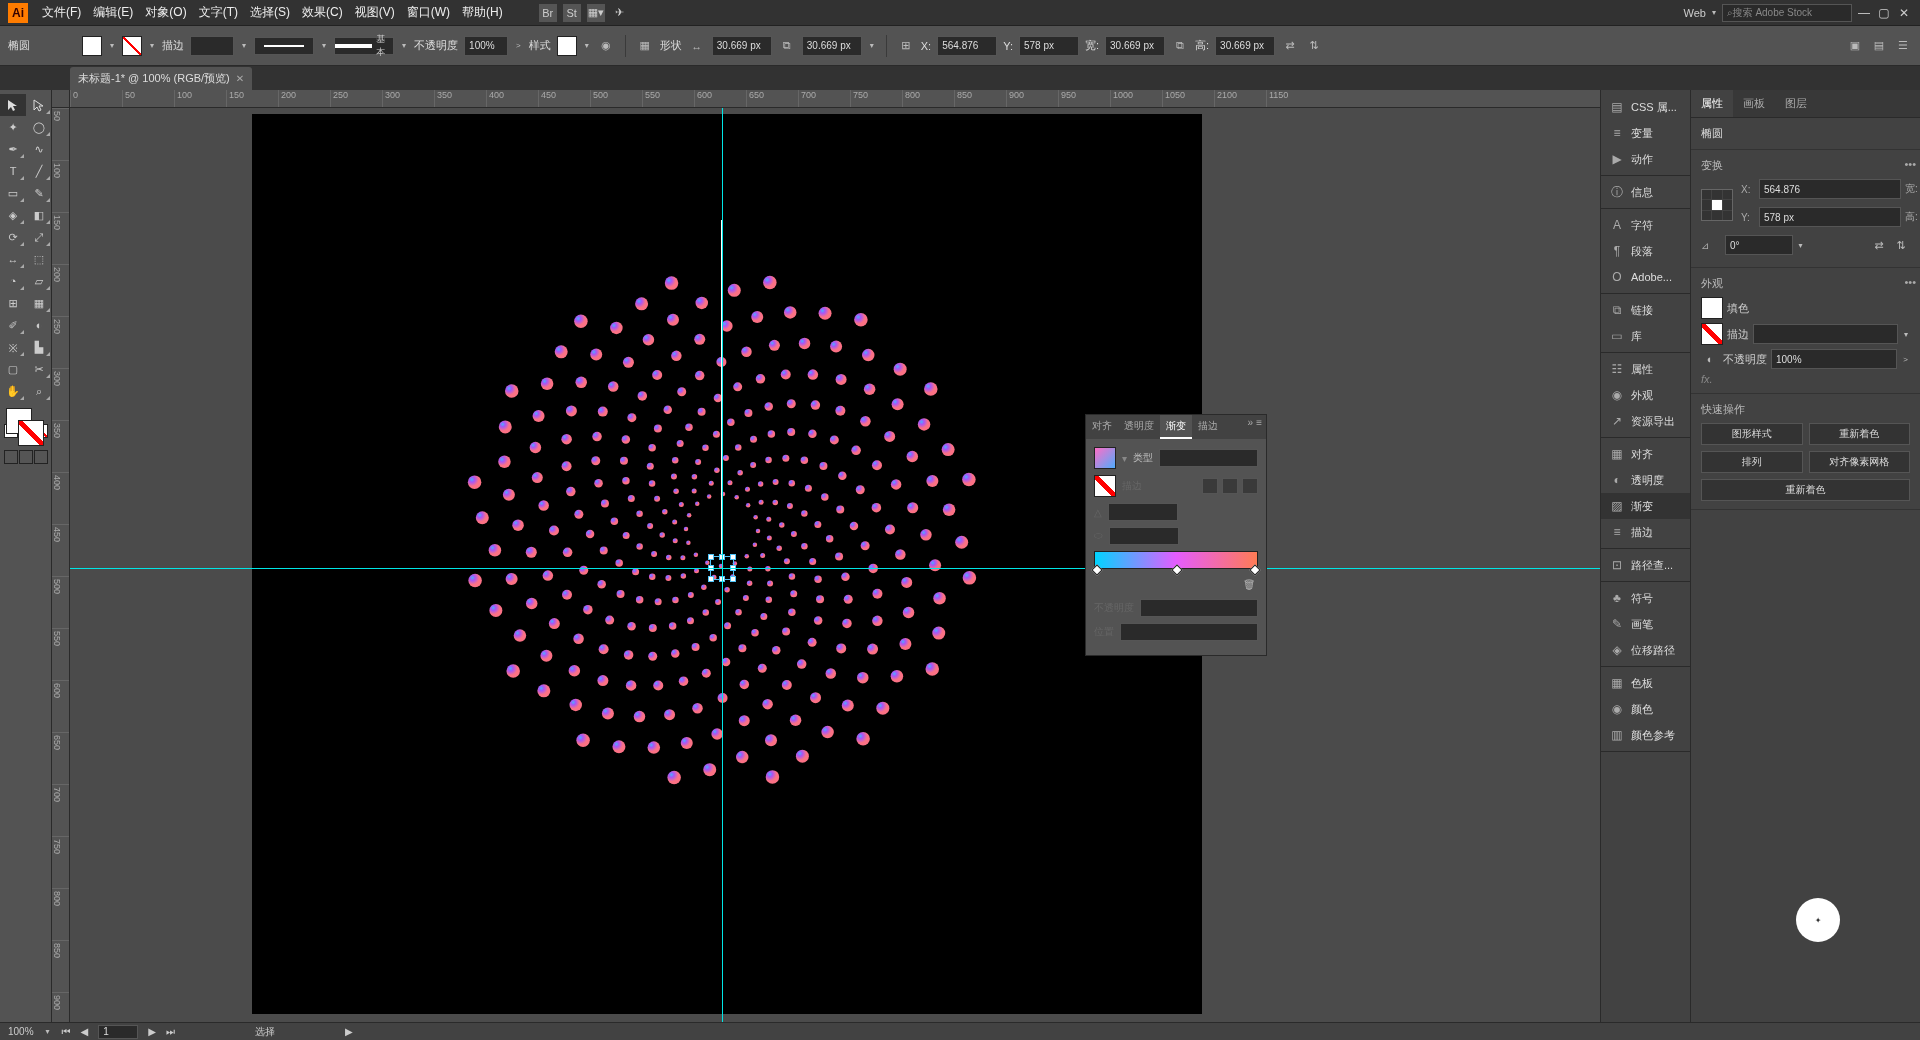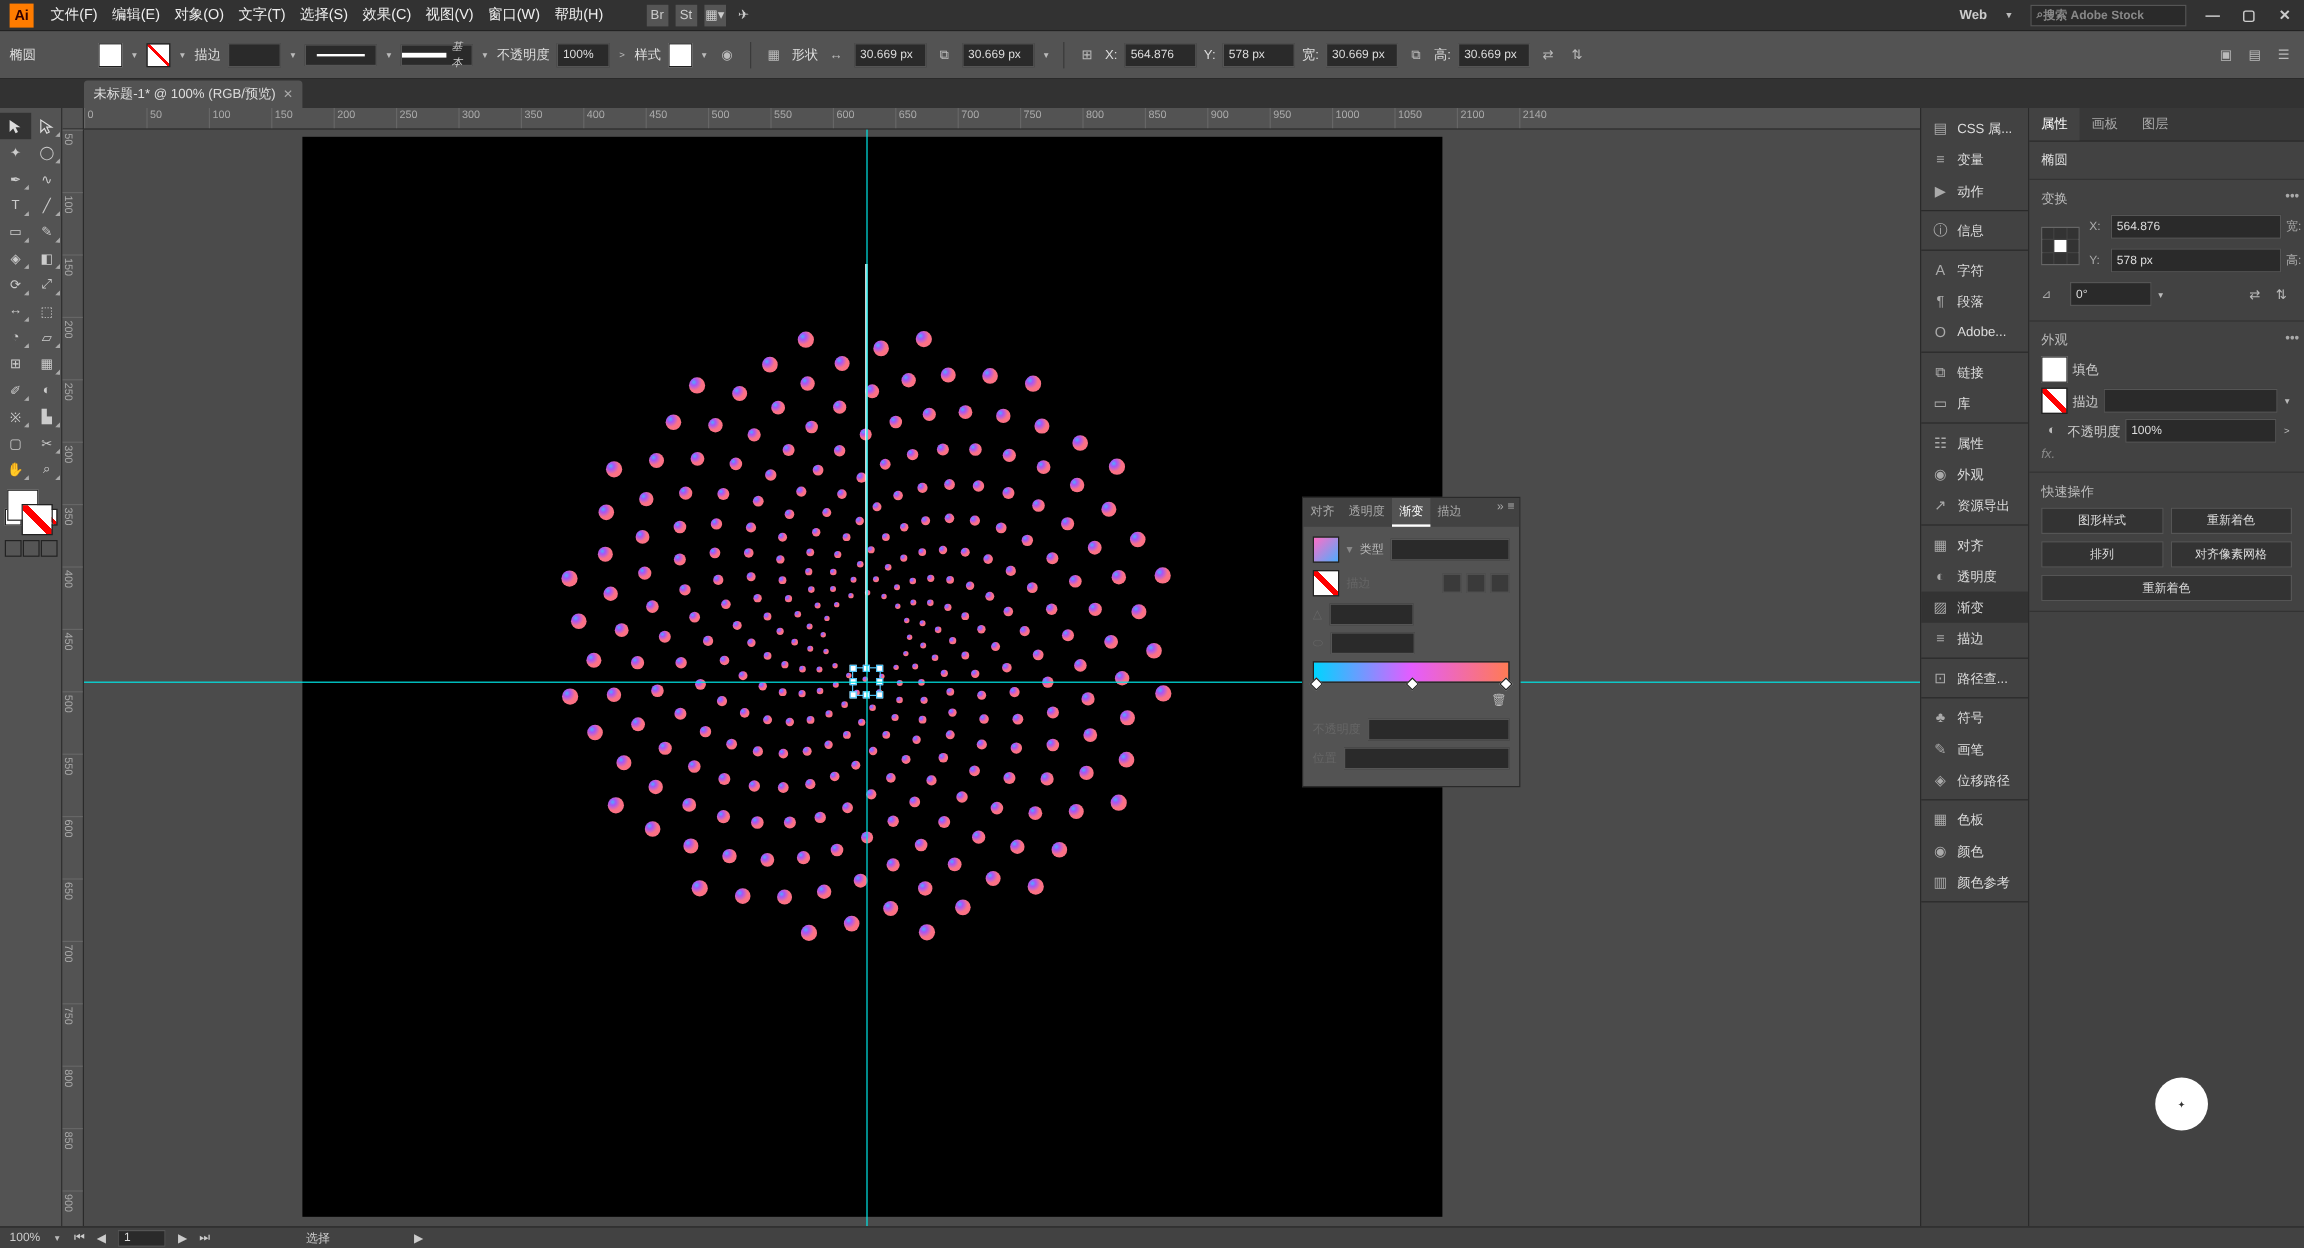--- a/index.html
+++ b/index.html
@@ -2,31 +2,31 @@
 <html><head>
 <meta charset="utf-8">
 <style>
 * { margin: 0; padding: 0; box-sizing: border-box; font-family: "Microsoft YaHei", sans-serif; }
 body { background: #323232; color: #ccc; font-size: 11px; overflow: hidden; width: 1920px; height: 1040px; position: relative; }
 .titlebar { height: 26px; background: #323232; display: flex; align-items: center; padding: 0 8px; border-bottom: 1px solid #222; }
 .ai-logo { width: 20px; height: 20px; background: #ff7c00; color: #330000; display: flex; align-items: center; justify-content: center; font-weight: bold; font-size: 12px; margin-right: 8px; }
 .menu-item { padding: 4px 6px; cursor: pointer; color: #eee; font-size: 12px; }
 .titlebar-icons { display: flex; gap: 6px; margin-left: 10px; padding-left: 20px; }
 .tb-icon { width: 18px; height: 18px; background: #555; display: flex; align-items: center; justify-content: center; }
-.titlebar-right { margin-left: auto; display: flex; align-items: center; gap: 14px; font-weight: bold; }
+.titlebar-right { margin-left: auto; display: flex; align-items: center; gap: 4px; }
 .search-box { width: 130px; height: 18px; background: #2a2a2a; border: 1px solid #555; padding: 0 4px; color: #888; font-size: 10px; display: flex; align-items: center; }
 .win-btn { width: 16px; height: 14px; color: #ccc; display: flex; align-items: center; justify-content: center; font-size: 12px; }
 
 .control-bar { height: 40px; background: #535353; display: flex; align-items: center; padding: 0 8px; gap: 6px; border-bottom: 1px solid #2a2a2a; }
 .cb-label { color: #ddd; font-size: 11px; }
 .swatch { width: 20px; height: 20px; background: #fff; border: 1px solid #222; }
 .swatch-none { width: 20px; height: 20px; border: 1px solid #222; background: linear-gradient(to top right, #fff 0%, #fff 45%, red 45%, red 55%, #fff 55%, #fff 100%); }
 .cb-input { width: 60px; height: 20px; background: #2a2a2a; border: 1px solid #555; color: #ddd; font-size: 10px; padding: 2px 4px; }
 .cb-input-sm { width: 44px; }
-.stroke-style { width: 60px; height: 18px; background: #2a2a2a; border: 1px solid #555; display: flex; align-items: center; justify-content: center; font-style: italic; }
+.stroke-style { width: 60px; height: 18px; background: #2a2a2a; border: 1px solid #555; display: flex; align-items: center; justify-content: center; }
 .stroke-line { width: 40px; height: 2px; background: #fff; }
 .cb-sep { width: 1px; height: 22px; background: #3a3a3a; margin: 0 4px; }
 .cb-icon { width: 18px; height: 18px; display: flex; align-items: center; justify-content: center; color: #bbb; }
 .cb-dd { color: #bbb; font-size: 8px; padding: 0 2px; }
 .cb-right { margin-left: auto; display: flex; gap: 6px; }
 
 .tab-bar { height: 24px; background: #323232; display: flex; align-items: flex-end; padding-left: 70px; }
 .doc-tab { background: #535353; padding: 4px 8px; border-radius: 3px 3px 0 0; display: flex; align-items: center; gap: 6px; font-size: 11px; color: #ddd; }
 .tab-close { color: #aaa; font-size: 10px; }
 
@@ -267,21 +267,21 @@
         <span>650</span>
         <span>700</span>
         <span>750</span>
         <span>800</span>
         <span>850</span>
         <span>900</span>
         <span>950</span>
         <span>1000</span>
         <span>1050</span>
         <span>2100</span>
-        <span>2140</span>
+        <span>1150</span>
       </div>
     <div class="ruler-v" id="ruler-v">
         <span>50</span>
         <span>100</span>
         <span>150</span>
         <span>200</span>
         <span>250</span>
         <span>300</span>
         <span>350</span>
         <span>400</span>

